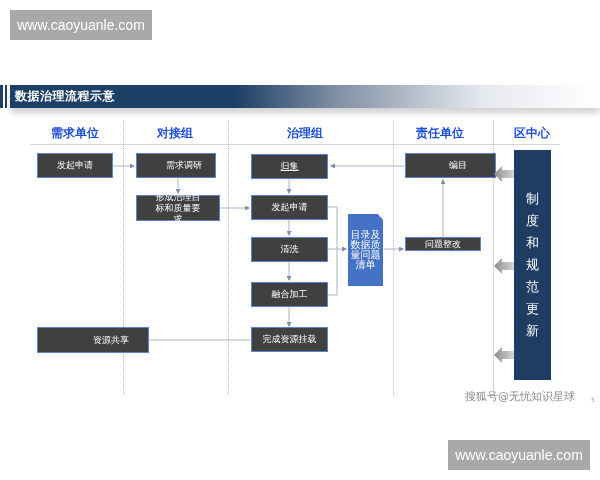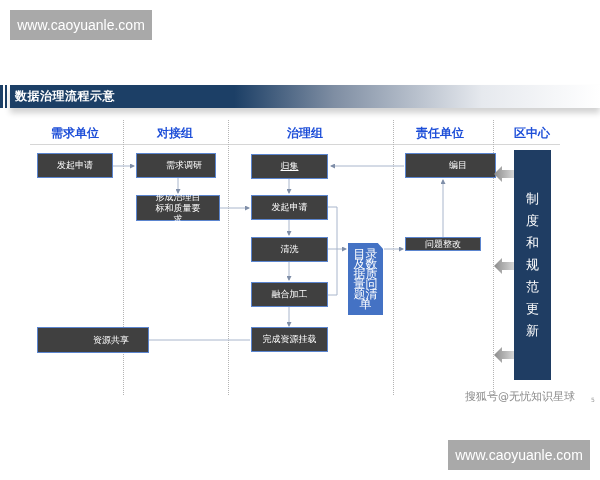--- a/index.html
+++ b/index.html
@@ -16,22 +16,22 @@
   .title-accent1 { position:absolute; left:0px; top:85px; width:3px; height:23px; background:#1c3f66; }
   .title-accent2 { position:absolute; left:5px; top:85px; width:2px; height:23px; background:#1c3f66; }
   .title-text { position:absolute; left:15px; top:88px; color:#ffffff; font-size:12px; font-weight:bold; letter-spacing:0.5px; }
 
   .col-head { position:absolute; top:125px; font-size:12px; font-weight:bold; color:#1d4ed8; text-align:center; }
   .head-line { position:absolute; left:30px; top:144px; width:530px; height:1px; background:#d6d6d6; }
   .vline { position:absolute; top:120px; height:275px; width:0; border-left:1px dotted #b4b4b4; }
 
   .box { position:absolute; background:#404040; color:#ffffff; font-size:9px; display:flex; align-items:center;
          justify-content:center; text-align:center; line-height:11px; box-shadow:0 0 0 1px #5b85cf inset; }
-  .doc { position:absolute; background:#4472c4; color:#ffffff; font-size:12px; display:flex; align-items:center;
-         justify-content:center; text-align:center; line-height:10px; clip-path:polygon(0 0,85% 0,100% 8%,100% 100%,0 100%);margin-top:29px; }
+  .doc { position:absolute; background:#4472c4; color:#ffffff; font-size:10px; display:flex; align-items:center;
+         justify-content:center; text-align:center; line-height:10px; clip-path:polygon(0 0,85% 0,100% 8%,100% 100%,0 100%); }
 
   .side { position:absolute; left:514px; top:150px; width:37px; height:230px; background:#1f3d63;
           color:#ffffff; font-size:13px; display:flex; flex-direction:column; align-items:center; justify-content:center; }
   .side span { display:block; line-height:22px; }
   .garrow { position:absolute; width:20px; height:16px; }
 
   .footer-text { position:absolute; left:465px; top:389px; font-size:11px; color:#8a8a8a; }
   .page-num { position:absolute; left:591px; top:396px; font-size:6px; color:#999; }
   svg.lines { position:absolute; left:0; top:0; }
 </style>

